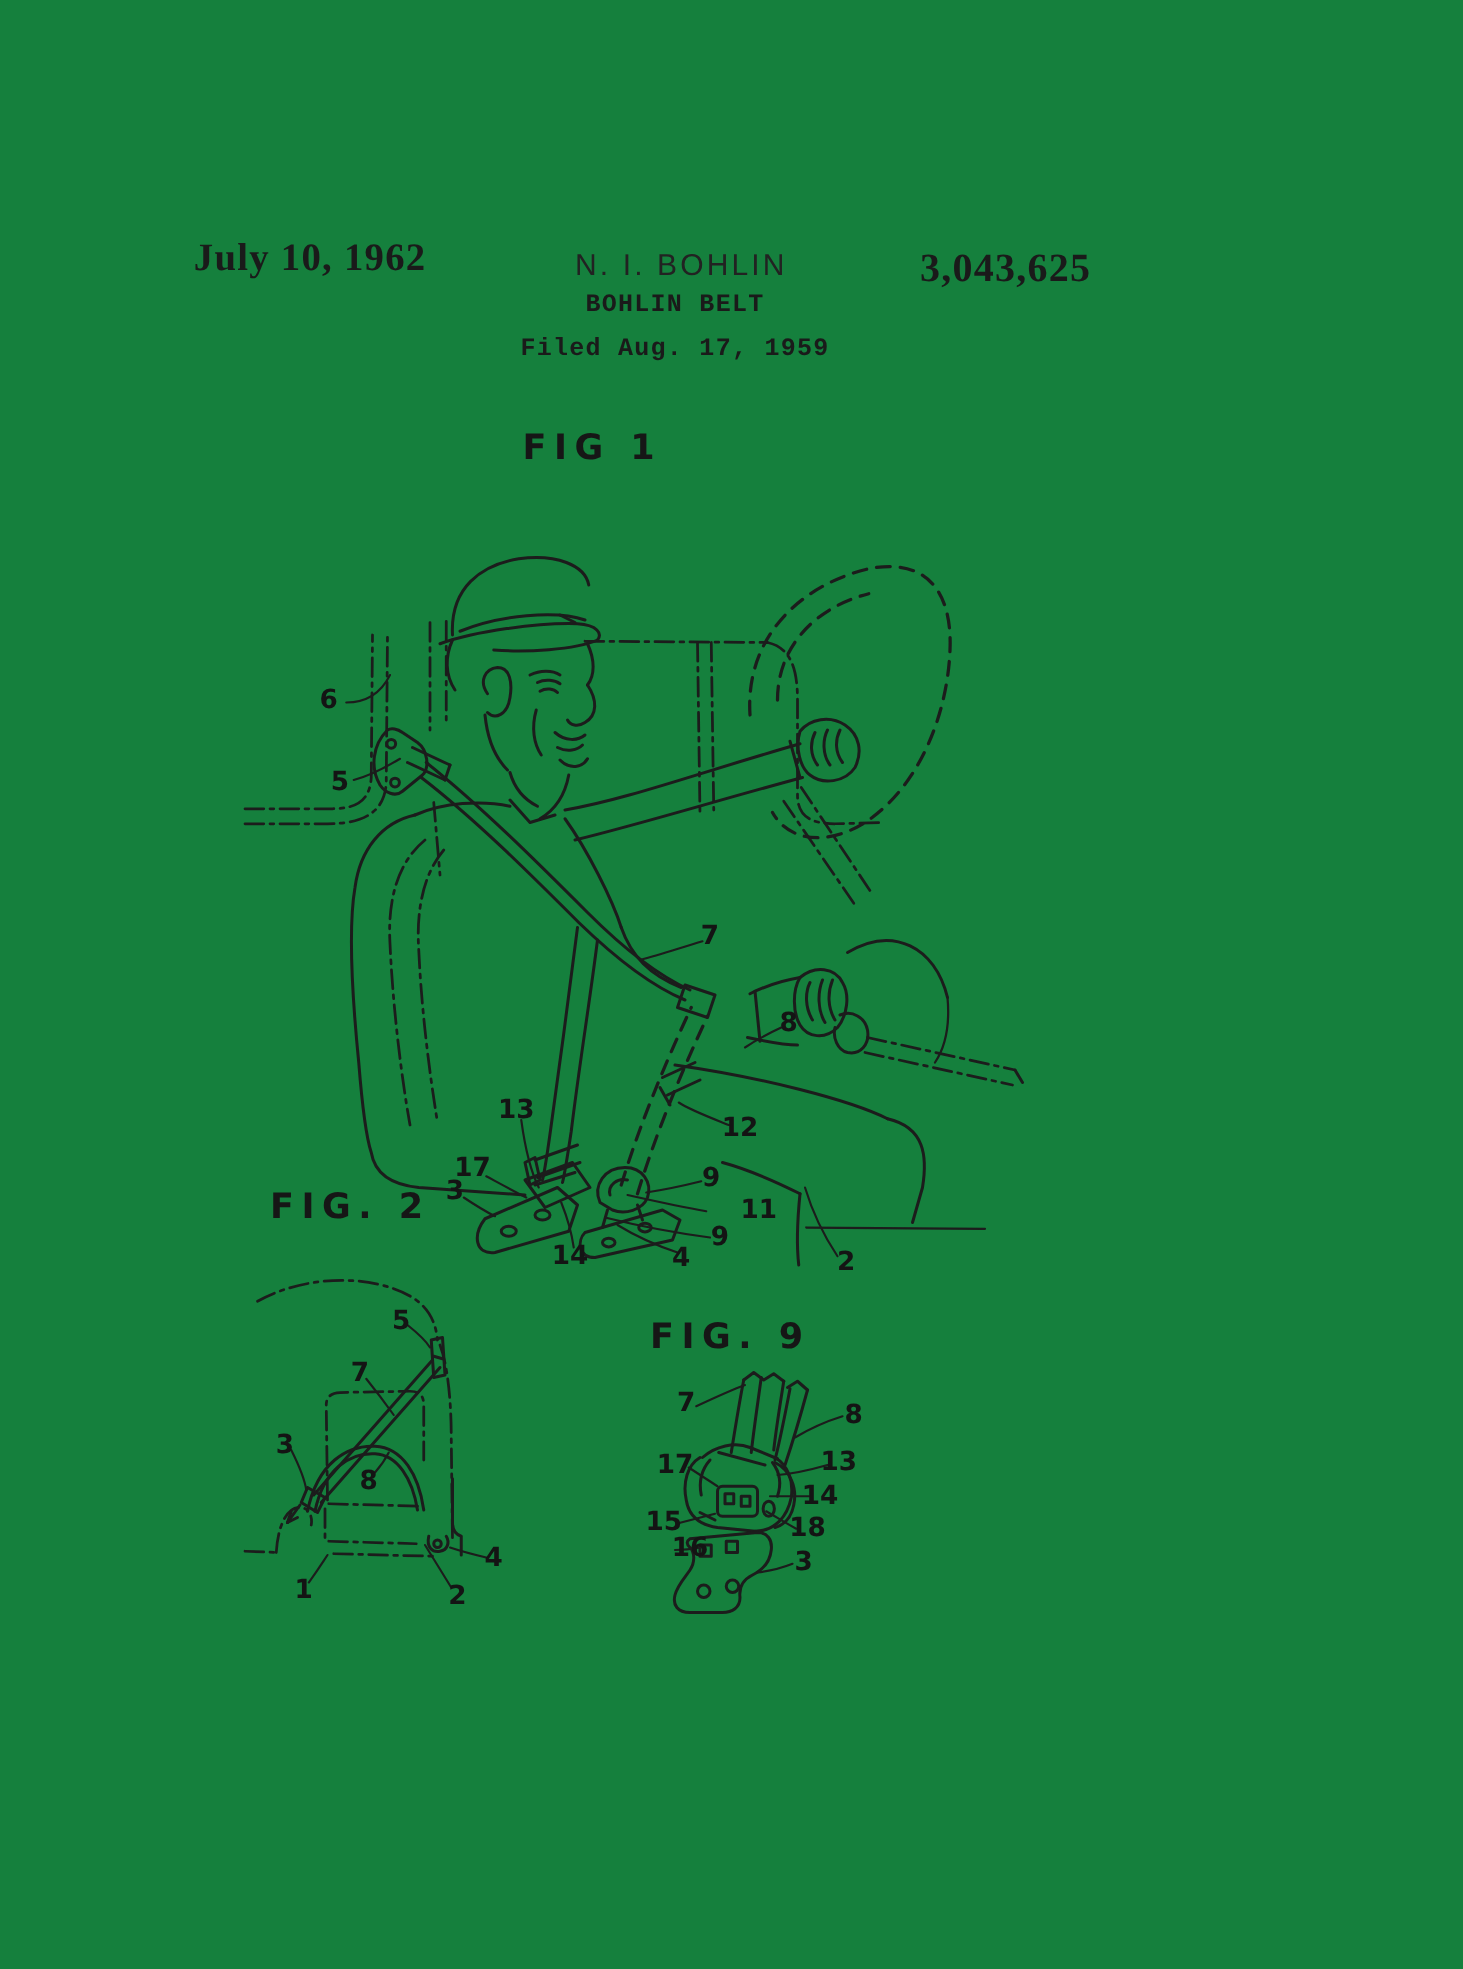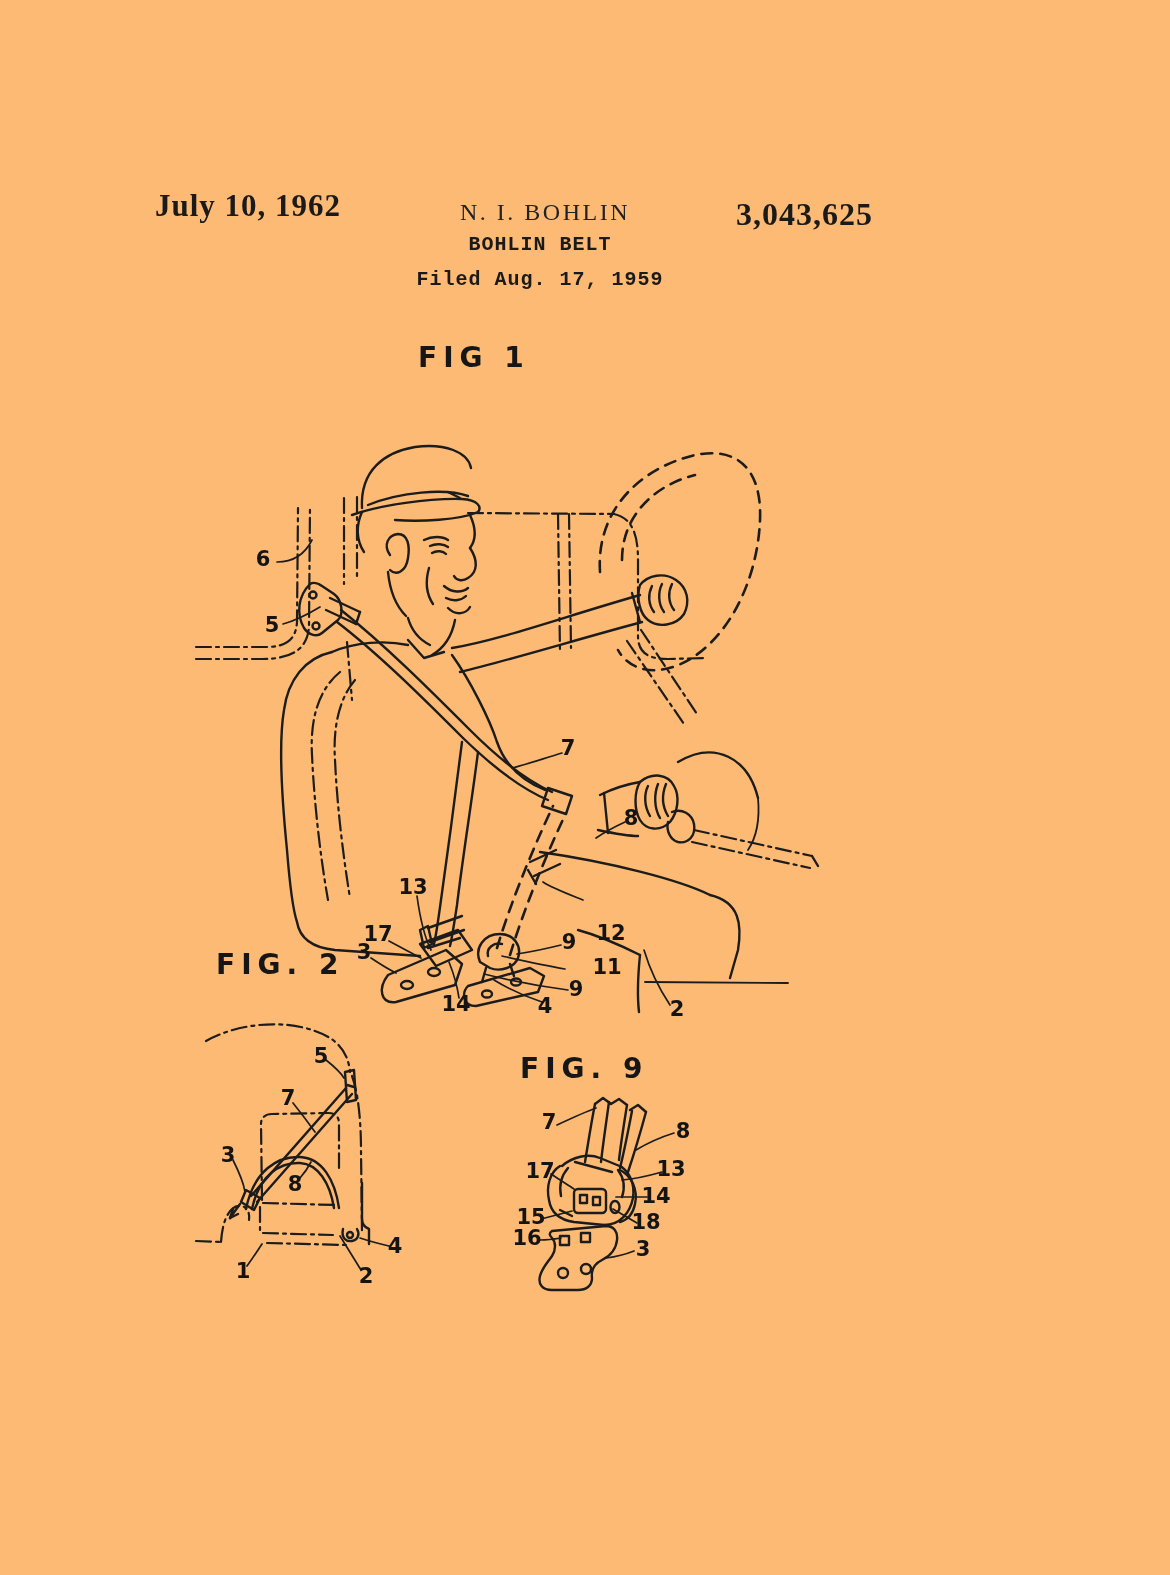--- a/index.html
+++ b/index.html
@@ -1,31 +1,31 @@
 <!DOCTYPE html>
 <html><head>
 <meta charset="utf-8">
 <style>
   html,body{margin:0;padding:0;background:#e8e8e8;}
   .page{
     position:relative;
     width:1170px;height:1575px;
     margin:0 auto;
-    background:#fdba74;
+    background:#15803d;
     color:#1a1a1a;
     overflow:hidden;
     font-family:"Liberation Serif", serif;
   }
   .hdr-date{
     position:absolute;left:155px;top:188px;
     font-family:"Liberation Serif", serif;font-weight:700;font-size:31px;letter-spacing:1px;
   }
   .hdr-inventor{
     position:absolute;left:545px;top:199px;transform:translateX(-50%);
-    font-family:Liberation Serif, serif;font-size:24px;letter-spacing:2.5px;color:#222;
+    font-family:Liberation Sans, sans-serif;font-size:24px;letter-spacing:2.5px;color:#222;
   }
   .hdr-patnum{
     position:absolute;left:873px;top:196px;transform:translateX(-100%);
     font-family:"Liberation Serif", serif;font-weight:700;font-size:32px;letter-spacing:1px;
   }
   .hdr-title{
     position:absolute;left:540px;top:233px;transform:translateX(-50%);
     font-family:"Liberation Mono", monospace;font-size:20px;letter-spacing:1px;font-weight:700;
   }
   .hdr-filed{
@@ -328,21 +328,21 @@
       </g>
     </g>
   </svg>
 
   <div id="label-layer">
       <span class="ref-num" style="left: 263px; top: 559px;">6</span>
       <span class="ref-num" style="left: 272px; top: 625px;">5</span>
       <span class="ref-num" style="left: 568px; top: 748px;">7</span>
       <span class="ref-num" style="left: 631px; top: 818px;">8</span>
       <span class="ref-num" style="left: 413px; top: 887px;">13</span>
-      <span class="ref-num" style="left: 611px; top: 902px; margin-top: 31px;">12</span>
+      <span class="ref-num" style="left: 592px; top: 902px;">12</span>
       <span class="ref-num" style="left: 378px; top: 934px;">17</span>
       <span class="ref-num" style="left: 364px; top: 952px;">3</span>
       <span class="ref-num" style="left: 569px; top: 942px;">9</span>
       <span class="ref-num" style="left: 607px; top: 967px;">11</span>
       <span class="ref-num" style="left: 576px; top: 989px;">9</span>
       <span class="ref-num" style="left: 456px; top: 1004px;">14</span>
       <span class="ref-num" style="left: 545px; top: 1006px;">4</span>
       <span class="ref-num" style="left: 677px; top: 1009px;">2</span>
       <span class="ref-num" style="left: 321px; top: 1056px;">5</span>
       <span class="ref-num" style="left: 288px; top: 1098px;">7</span>
@@ -351,16 +351,16 @@
       <span class="ref-num" style="left: 395px; top: 1246px;">4</span>
       <span class="ref-num" style="left: 243px; top: 1271px;">1</span>
       <span class="ref-num" style="left: 366px; top: 1276px;">2</span>
       <span class="ref-num" style="left: 549px; top: 1122px;">7</span>
       <span class="ref-num" style="left: 683px; top: 1131px;">8</span>
       <span class="ref-num" style="left: 540px; top: 1171px;">17</span>
       <span class="ref-num" style="left: 671px; top: 1169px;">13</span>
       <span class="ref-num" style="left: 656px; top: 1196px;">14</span>
       <span class="ref-num" style="left: 531px; top: 1217px;">15</span>
       <span class="ref-num" style="left: 646px; top: 1222px; text-align: right;">18</span>
-      <span class="ref-num" style="left: 527px; top: 1238px;">16</span>
+      <span class="ref-num" style="left: 552px; top: 1238px;">16</span>
       <span class="ref-num" style="left: 643px; top: 1249px;">3</span>
     </div>
 </div>
 
 </body></html>

